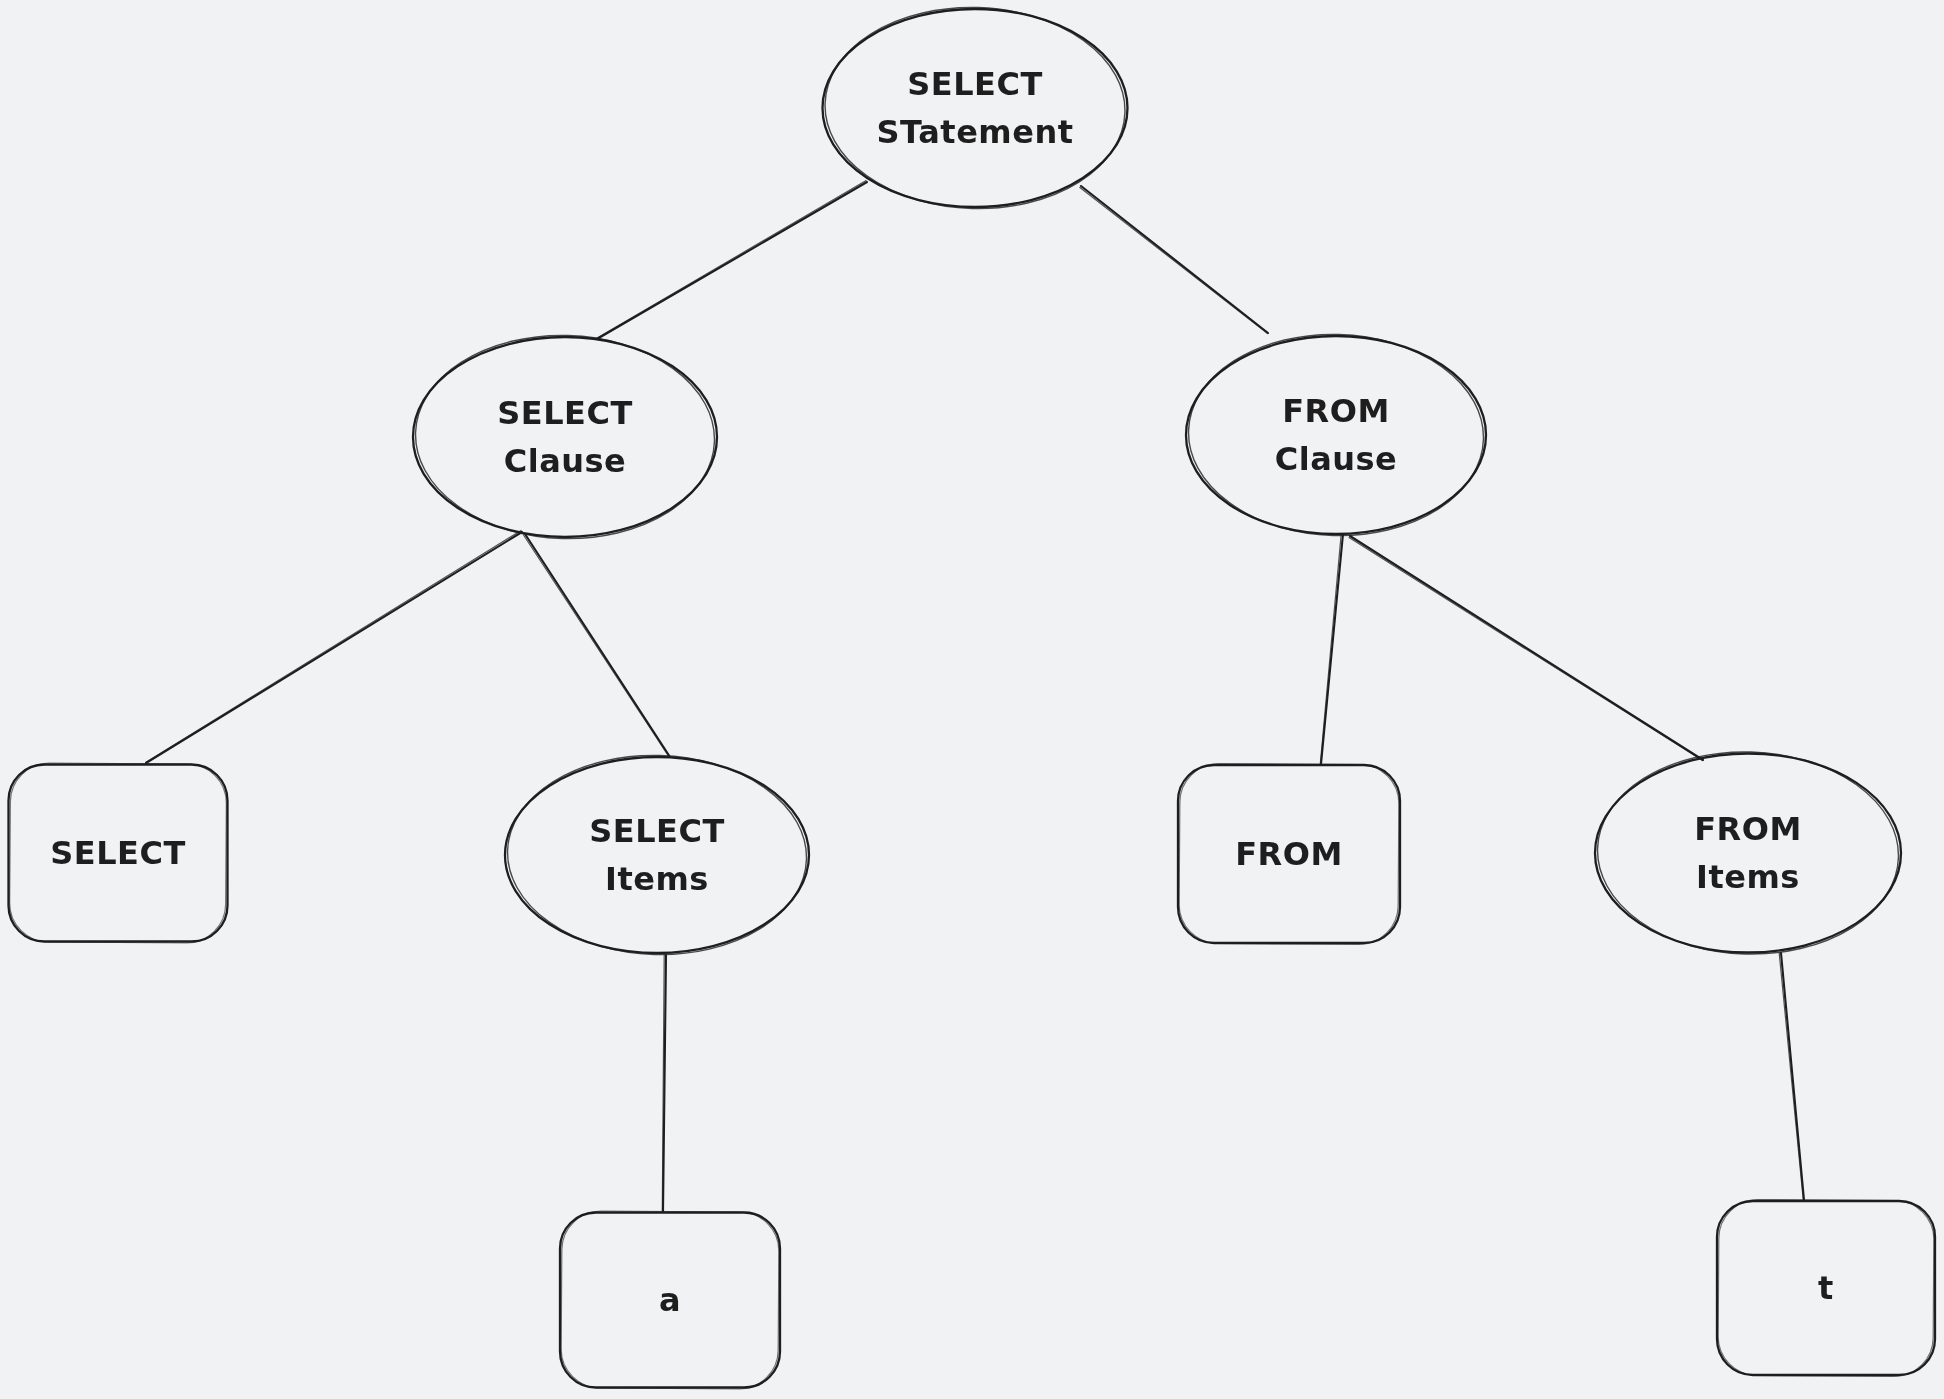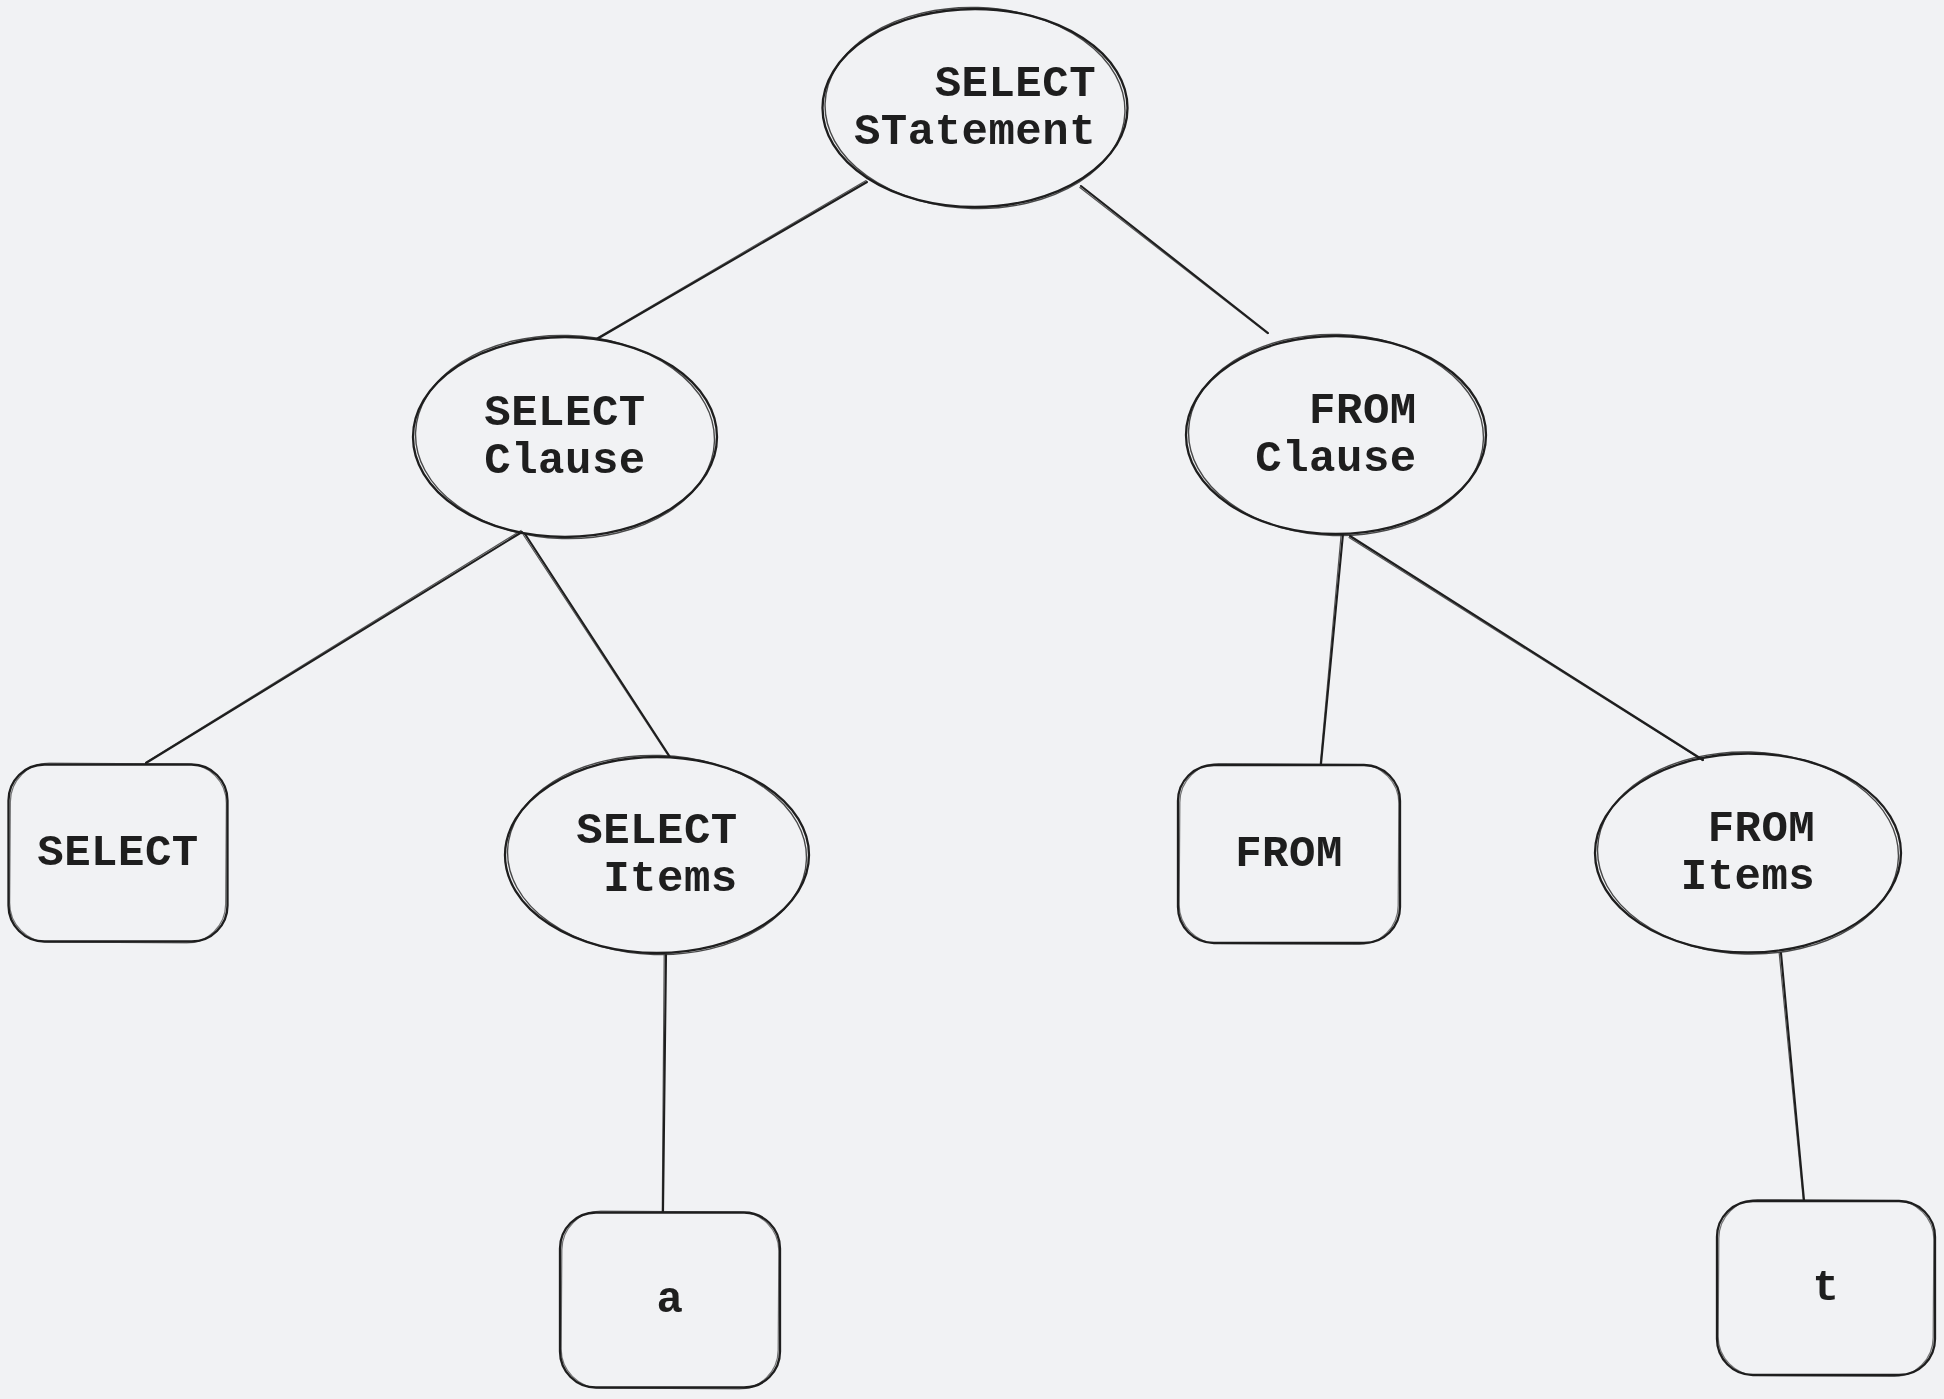--- a/index.html
+++ b/index.html
@@ -19,29 +19,28 @@
     position: absolute;
     left: 0;
     top: 0;
     width: 100%;
     height: 100%;
     display: block;
   }
   .node-label {
     position: absolute;
     transform: translate(-50%, -50%);
-    text-align: right;
+    text-align: center;
     color: #1e1e1e;
-    font-size: 44px;
+    font-size: 32px;
     font-weight: bold;
     line-height: 48px;
     letter-spacing: 0.5px;
     white-space: nowrap;
     pointer-events: none;
-    font-family: Liberation Mono, monospace;
   }
 </style>
 </head>
 <body>
 
 <div id="canvas" style="width: 1944px; height: 1399px; background: rgb(241, 242, 244);">
   <svg id="edges-svg" xmlns="http://www.w3.org/2000/svg" viewBox="0 0 1944 1399">
       <g fill="none" stroke="#1e1e1e" stroke-linecap="round">
         <line x1="867" y1="182" x2="597" y2="339" stroke-width="2.1"></line>
         <line x1="866.0951830104037" y1="180.44394530451595" x2="596.6380732041615" y2="338.3775781218064" stroke-width="1.2" opacity="0.75"></line>

